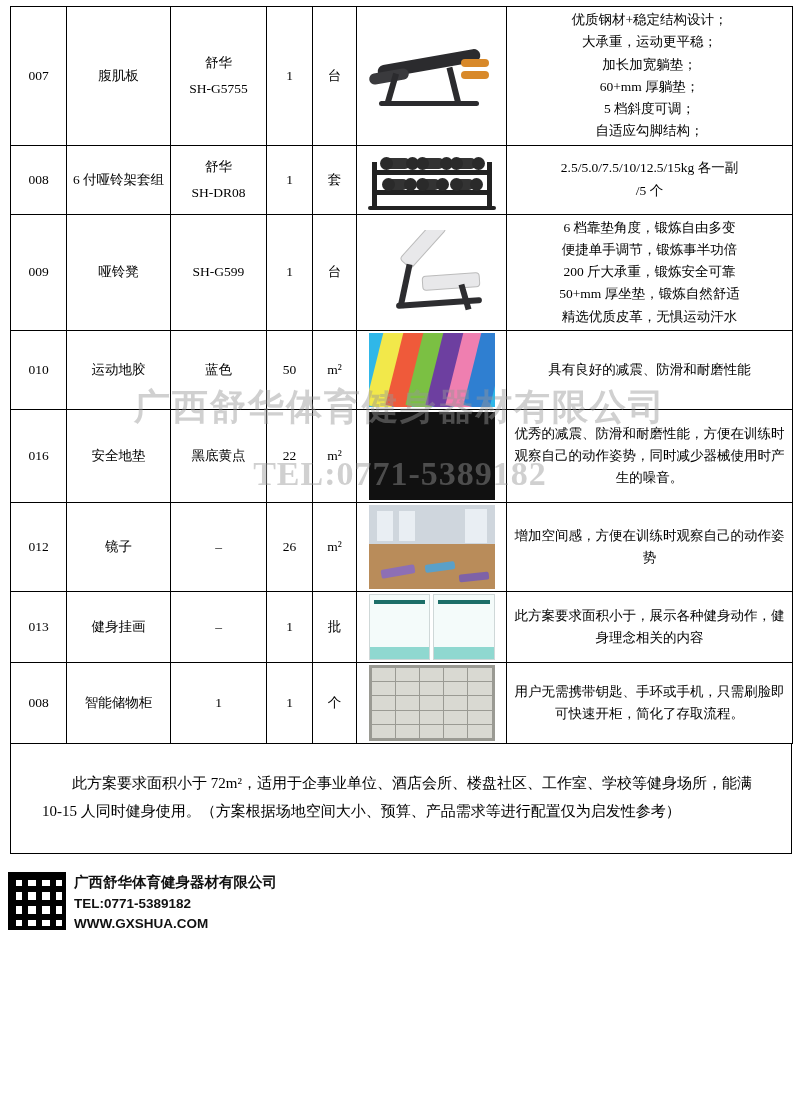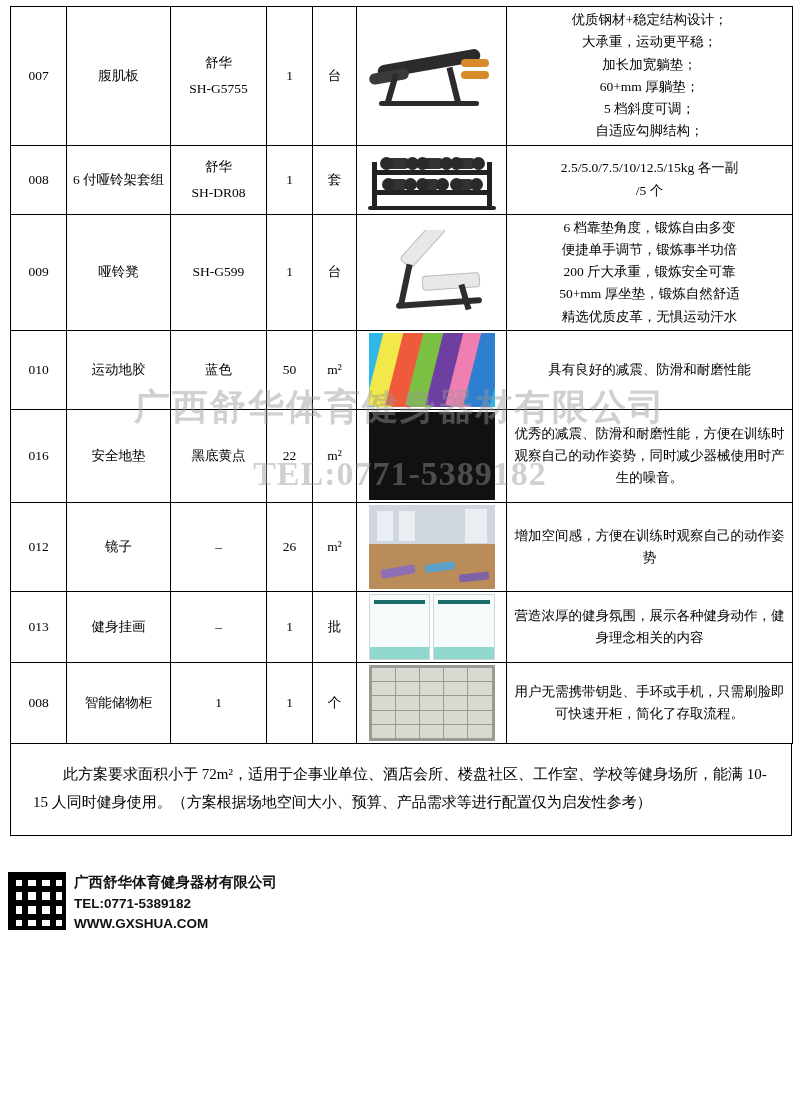--- a/index.html
+++ b/index.html
@@ -107,21 +107,21 @@
   
   .footer {
     width: 782px;
     margin: 0 0 0 10px;
     border: 1px solid #000;
     border-top: none;
     padding: 12px 18px 14px 18px;
     font-size: 15px;
     line-height: 1.9;
   }
-  .footer p { margin: 4px; text-indent: 2em; }
+  .footer p { margin: 13px; text-indent: 2em; }
 
   
   .wm {
     position: absolute;
     left: 0; right: 0;
     text-align: center;
     color: rgba(150,150,150,0.45);
     font-weight: bold;
     pointer-events: none;
     white-space: nowrap;
@@ -318,21 +318,21 @@
             <span class="p">
                 <span class="ptxt"></span>
                 <span class="pbar"></span>
               </span>
             <span class="p">
                 <span class="ptxt"></span>
                 <span class="pbar"></span>
               </span>
           </div>
         </td>
-        <td class="c-desc desc-wrap">营造浓厚的健身氛围，展示各种健身动作，健身理念相关的内容</td>
+        <td class="c-desc desc-wrap">此方案要求面积小于，展示各种健身动作，健身理念相关的内容</td>
       </tr>
 
       <tr>
         <td class="c-no">008</td>
         <td class="c-name">智能储物柜</td>
         <td class="c-model">1</td>
         <td class="c-qty">1</td>
         <td class="c-unit">个</td>
         <td class="c-img">
           <div class="imgbox lockers">

